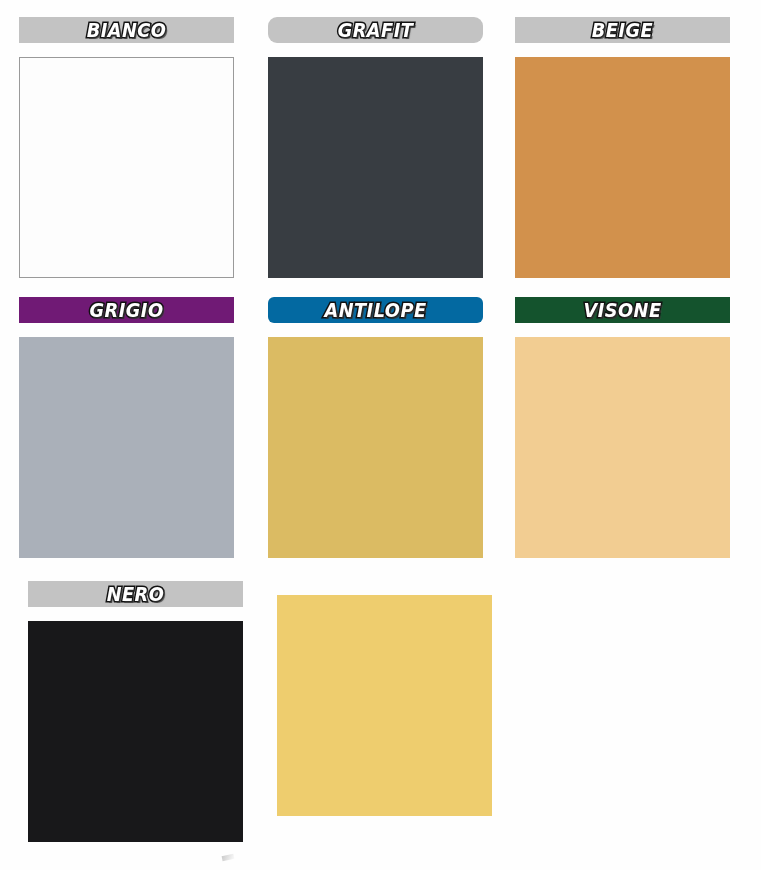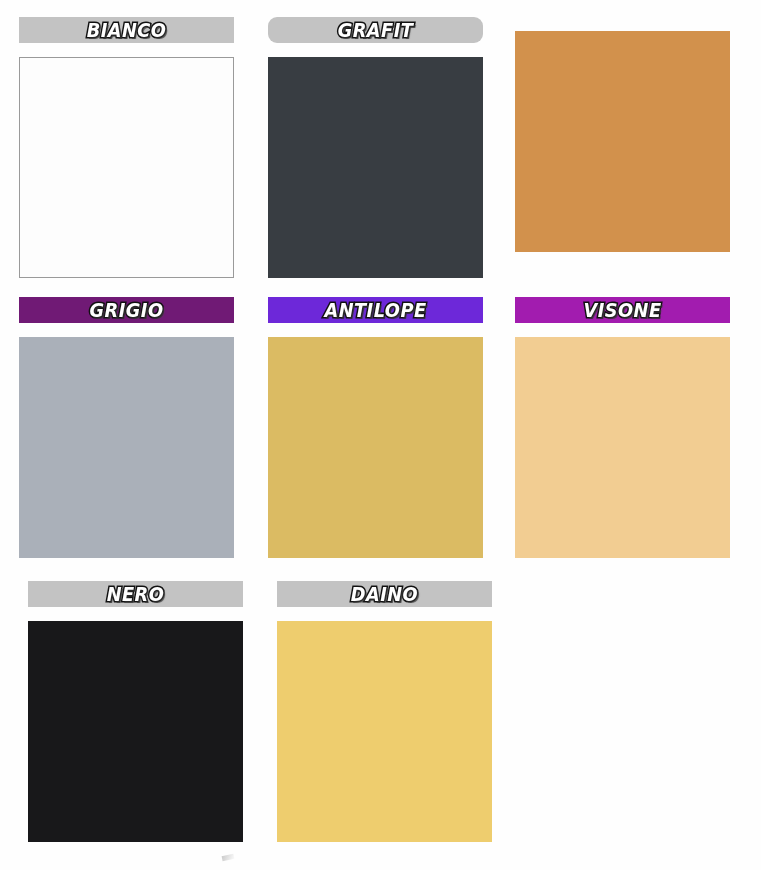--- a/index.html
+++ b/index.html
@@ -115,64 +115,64 @@
   <div class="swatch-cell col-2 row-1">
     <div class="label-band" style="background: rgb(195, 195, 195); border-radius: 9px;">
       <div class="label-text" style="color: rgb(255, 255, 255); -webkit-text-stroke: 3.2px rgb(17, 17, 17); transform: translateY(-50%) scaleX(0.934884);">GRAFIT</div>
     </div>
     <div class="chip-wrap">
       <div class="chip" style="background-color: rgb(56, 61, 66);"></div>
     </div>
   </div>
 
   <div class="swatch-cell col-3 row-1">
+    <div class="label-band" style="background: rgb(195, 195, 195);">
+      <div class="label-text" style="color: rgb(255, 255, 255); -webkit-text-stroke: 3.2px rgb(17, 17, 17); transform: translateY(-50%) scaleX(0.934884);">BEIGE</div>
+    </div>
     <div class="chip-wrap">
       <div class="chip" style="background-color: rgb(210, 145, 76);"></div>
     </div>
   </div>
 
   <div class="swatch-cell col-1 row-2">
     <div class="label-band" style="background: #701a75;">
       <div class="label-text" style="color: rgb(255, 255, 255); -webkit-text-stroke: 3.2px rgb(17, 17, 17); transform: translateY(-50%) scaleX(0.934884);">GRIGIO</div>
     </div>
     <div class="chip-wrap">
       <div class="chip" style="background-color: rgb(170, 176, 185);"></div>
     </div>
   </div>
 
   <div class="swatch-cell col-2 row-2">
-    <div class="label-band" style="background: #6d28d9;">
+    <div class="label-band" style="background: #0369a1; border-radius: 6px;">
       <div class="label-text" style="color: rgb(255, 255, 255); -webkit-text-stroke: 3.2px rgb(17, 17, 17); transform: translateY(-50%) scaleX(0.934884);">ANTILOPE</div>
     </div>
     <div class="chip-wrap">
       <div class="chip" style="background-color: rgb(219, 187, 99);"></div>
     </div>
   </div>
 
   <div class="swatch-cell col-3 row-2">
-    <div class="label-band" style="background: #a21caf;">
+    <div class="label-band" style="background: #14532d;">
       <div class="label-text" style="color: rgb(255, 255, 255); -webkit-text-stroke: 3.2px rgb(17, 17, 17); transform: translateY(-50%) scaleX(0.934884);">VISONE</div>
     </div>
     <div class="chip-wrap">
       <div class="chip" style="background-color: rgb(242, 205, 146);"></div>
     </div>
   </div>
 
   <div class="swatch-cell col-1 row-3">
     <div class="label-band" style="background: rgb(195, 195, 195);">
       <div class="label-text" style="color: rgb(255, 255, 255); -webkit-text-stroke: 3.2px rgb(17, 17, 17); transform: translateY(-50%) scaleX(0.934884);">NERO</div>
     </div>
     <div class="chip-wrap">
       <div class="chip" style="background-color: rgb(24, 24, 26);"></div>
     </div>
   </div>
 
   <div class="swatch-cell col-2 row-3">
-    <div class="label-band" style="background: rgb(195, 195, 195);">
-      <div class="label-text" style="color: rgb(255, 255, 255); -webkit-text-stroke: 3.2px rgb(17, 17, 17); transform: translateY(-50%) scaleX(0.934884);">DAINO</div>
-    </div>
     <div class="chip-wrap">
       <div class="chip" style="background-color: rgb(238, 205, 110);"></div>
     </div>
   </div>
 
   <div id="scan-artifact"></div>
 </div>
 
 </body></html>

